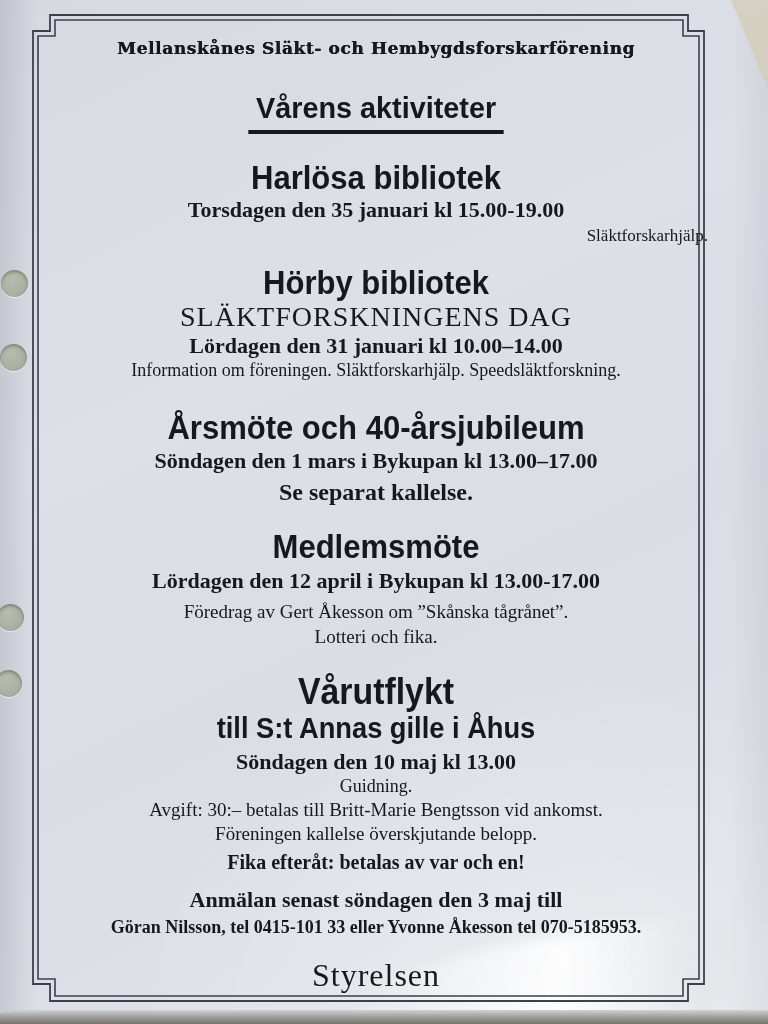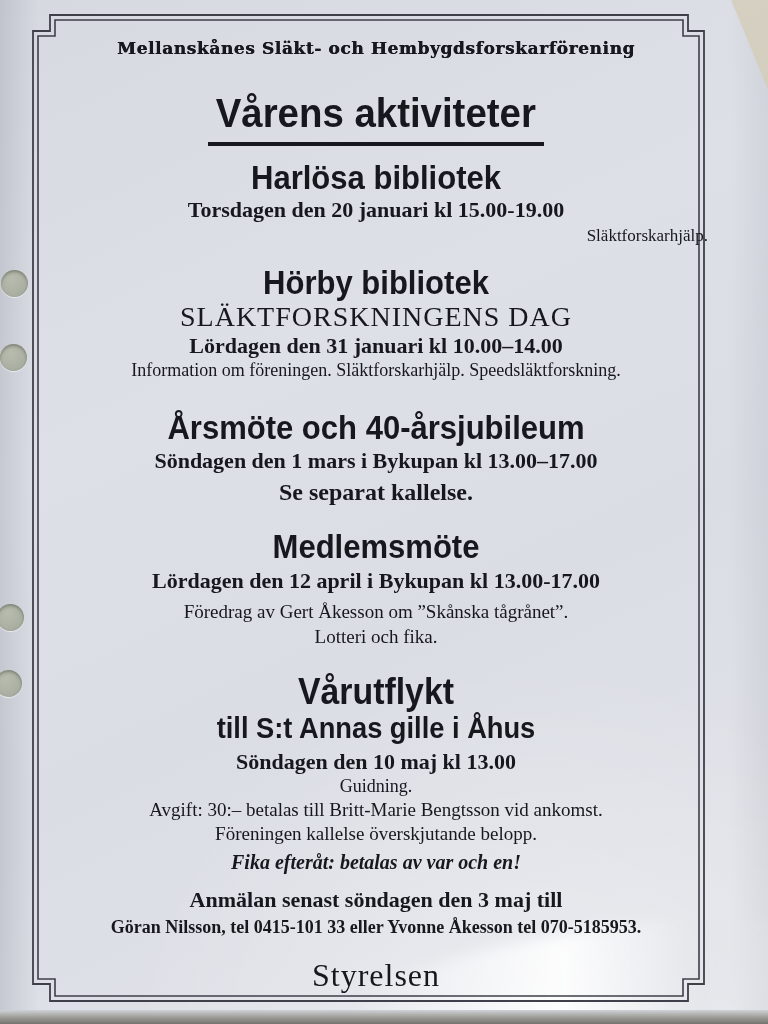--- a/index.html
+++ b/index.html
@@ -37,38 +37,38 @@
 
   .t {
     position:absolute; left:44px; right:60px; text-align:center;
     color:#17171e; line-height:1.18; white-space:nowrap;
   }
   .blackletter {
     font-family:"DejaVu Serif", serif; font-weight:bold;
     font-size:17px; letter-spacing:.6px;
     text-shadow:.4px 0 0 #17171e;
   }
-  .pagetitle { font-family:"Liberation Sans", sans-serif; font-weight:bold; font-size:40px; }
+  .pagetitle { font-family:"Liberation Sans", sans-serif; font-weight:bold; font-size:30px; }
   .pagetitle .u {
     display:inline-block; padding:0 8px 5px 8px;
     border-bottom:4px solid #17171e;
     transform:scaleX(.96); transform-origin:center;
   }
   .comic {
     font-family:"Liberation Sans", sans-serif; font-weight:bold;
     transform:scaleX(.94); transform-origin:center;
   }
   .h1 { font-size:33px; }
   .h1b { font-size:36px; }
   .h2 { font-size:29px; }
   .caps { font-family:"Liberation Serif", serif; font-size:28px; letter-spacing:1px; }
   .dateline { font-family:"Liberation Serif", serif; font-weight:bold; font-size:22px; }
   .detail   { font-family:"Liberation Serif", serif; font-size:18px; }
   .detail-sm{ font-family:"Liberation Serif", serif; font-size:17px;text-align:right; }
-  .boldnote { font-family:"Liberation Serif", serif; font-weight:bold; font-size:20px;font-style:italic; }
+  .boldnote { font-family:"Liberation Serif", serif; font-weight:bold; font-size:20px; }
   .boldital { font-family:"Liberation Serif", serif; font-weight:bold; }
   .sig { font-family:"Liberation Serif", serif; font-size:32px; letter-spacing:1px;margin-top:11px; }
 </style>
 </head>
 <body>
 
 <div class="paper">
   <div class="crease"></div>
 </div>
 
@@ -79,21 +79,21 @@
 
 <div class="hole" style="left:1px; top:270px;"></div>
 <div class="hole" style="left:0px; top:344px;"></div>
 <div class="hole" style="left:-3px; top:604px;"></div>
 <div class="hole" style="left:-5px; top:670px;"></div>
 
 <div class="t blackletter" style="top:38px">Mellanskånes Släkt- och Hembygdsforskarförening</div>
 <div class="t pagetitle" style="top:90px"><span class="u">Vårens aktiviteter</span></div>
 
 <div class="t comic h1" style="top:159px">Harlösa bibliotek</div>
-<div class="t dateline" style="top:197px">Torsdagen den 20 januari kl 15.00-19.00</div>
+<div class="t dateline" style="top:197px">Torsdagen den 35 januari kl 15.00-19.00</div>
 <div class="t detail-sm" style="top:226px">Släktforskarhjälp.</div>
 
 <div class="t comic h1" style="top:264px">Hörby bibliotek</div>
 <div class="t caps" style="top:300px">SLÄKTFORSKNINGENS DAG</div>
 <div class="t dateline" style="top:333px">Lördagen den 31 januari kl 10.00–14.00</div>
 <div class="t detail" style="top:360px">Information om föreningen. Släktforskarhjälp. Speedsläktforskning.</div>
 
 <div class="t comic h1" style="top:409px">Årsmöte och 40-årsjubileum</div>
 <div class="t dateline" style="top:448px">Söndagen den 1 mars i Bykupan kl 13.00–17.00</div>
 <div class="t boldital" style="font-size:24px; top:478px">Se separat kallelse.</div>

